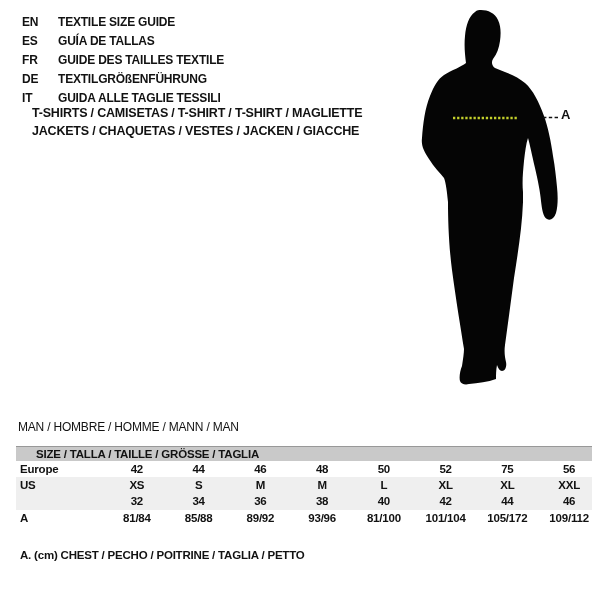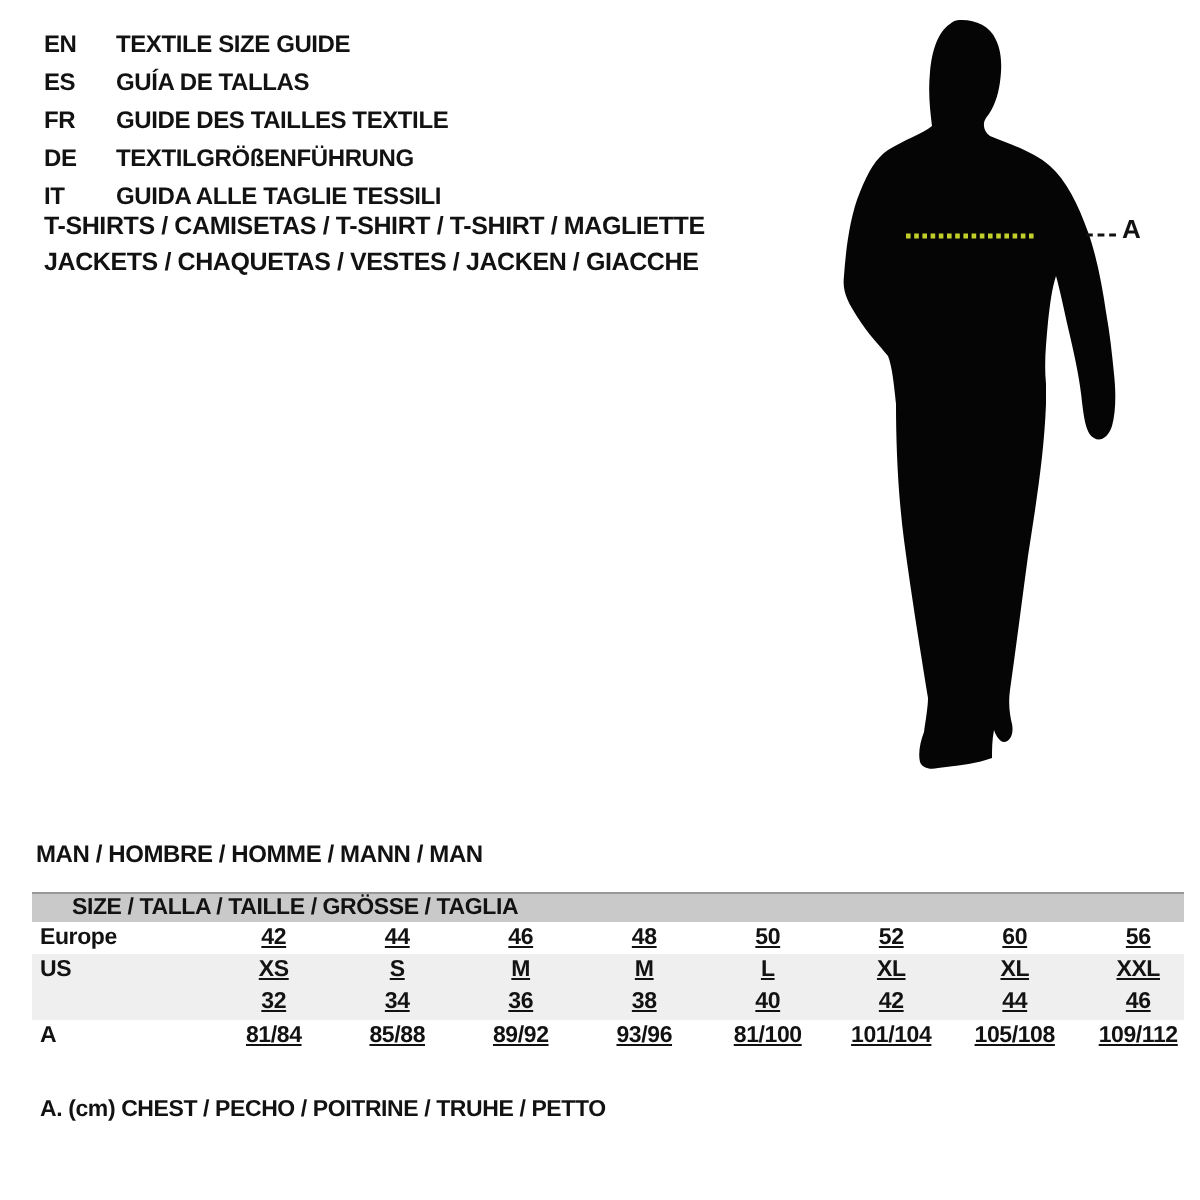--- a/index.html
+++ b/index.html
@@ -10,49 +10,49 @@
   }
   .canvas{position:absolute;inset:0;width:600px;height:600px;}
 
   
   .lang-list{position:absolute;left:22px;top:13px;}
   .lang-row{display:flex;line-height:19px;font-size:12px;font-weight:700;letter-spacing:-0.2px;}
   .lang-code{width:36px;flex:0 0 36px;}
   .lang-label{white-space:nowrap;}
 
   
-  .categories{position:absolute;left:22px;top:104px;}
+  .categories{position:absolute;left:32px;top:104px;}
   .cat-line{font-size:12.5px;font-weight:700;line-height:18px;letter-spacing:-0.2px;white-space:nowrap;}
 
   
   .figure-svg{position:absolute;left:0;top:0;width:600px;height:600px;}
   .measure-label{
     position:absolute;left:561px;top:107px;
     font-size:13px;font-weight:700;letter-spacing:-0.2px;
   }
 
   
   .section-title{
     position:absolute;left:18px;top:420px;
-    font-size:12px;font-weight:700;letter-spacing:-0.2px;white-space:nowrap;
+    font-size:12px;font-weight:400;letter-spacing:-0.2px;white-space:nowrap;
   }
 
   
   .size-table{position:absolute;left:16px;top:446px;width:576px;}
   .t-header{
     height:14px;line-height:14px;background:#c9c9c9;border-top:1px solid #989898;
     font-size:11.5px;font-weight:700;padding-left:20px;letter-spacing:-0.2px;
     white-space:nowrap;
   }
   .t-row{display:grid;grid-template-columns:82px repeat(8,1fr);gap:16px;}
   .t-row.stripe{background:#efefef;}
   .t-row.r1,.t-row.r2{height:16px;line-height:16px;}
   .t-row.r3,.t-row.r4{height:17px;line-height:17px;}
   .t-label{font-size:11.5px;font-weight:700;padding-left:4px;letter-spacing:-0.2px;}
-  .t-cell{font-size:11.5px;font-weight:700;text-align:center;letter-spacing:-0.2px;text-decoration:underline;}
+  .t-cell{font-size:11.5px;font-weight:700;text-align:center;letter-spacing:-0.2px;}
 
   
   .footnote{
     position:absolute;left:20px;top:549px;
     font-size:11.5px;font-weight:700;letter-spacing:-0.2px;white-space:nowrap;
   }
 </style>
 </head>
 <body>
 
@@ -137,21 +137,21 @@
     <div class="t-header">SIZE / TALLA / TAILLE / GRÖSSE / TAGLIA</div>
 
     <div class="t-row r1">
       <div class="t-label">Europe</div>
       <div class="t-cell">42</div>
       <div class="t-cell">44</div>
       <div class="t-cell">46</div>
       <div class="t-cell">48</div>
       <div class="t-cell">50</div>
       <div class="t-cell">52</div>
-      <div class="t-cell">60</div>
+      <div class="t-cell">75</div>
       <div class="t-cell">56</div>
     </div>
 
     <div class="t-row r2 stripe">
       <div class="t-label">US</div>
       <div class="t-cell">XS</div>
       <div class="t-cell">S</div>
       <div class="t-cell">M</div>
       <div class="t-cell">M</div>
       <div class="t-cell">L</div>
@@ -173,20 +173,20 @@
     </div>
 
     <div class="t-row r4">
       <div class="t-label">A</div>
       <div class="t-cell">81/84</div>
       <div class="t-cell">85/88</div>
       <div class="t-cell">89/92</div>
       <div class="t-cell">93/96</div>
       <div class="t-cell">81/100</div>
       <div class="t-cell">101/104</div>
-      <div class="t-cell">105/108</div>
+      <div class="t-cell">105/172</div>
       <div class="t-cell">109/112</div>
     </div>
   </div>
 
-  <div class="footnote">A. (cm) CHEST / PECHO / POITRINE / TRUHE / PETTO</div>
+  <div class="footnote">A. (cm) CHEST / PECHO / POITRINE / TAGLIA / PETTO</div>
 
 </div>
 
 </body></html>

